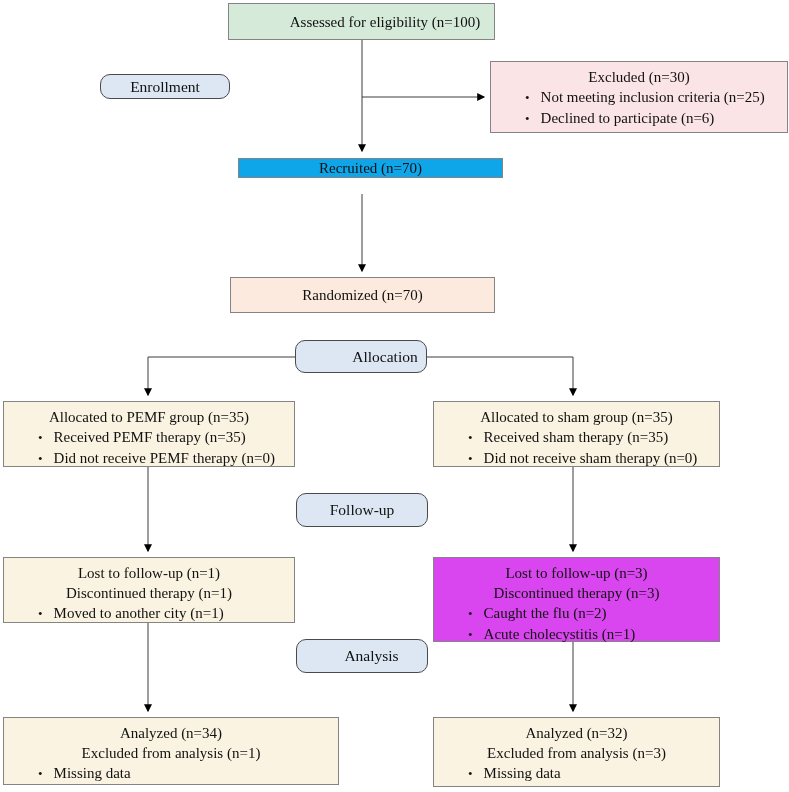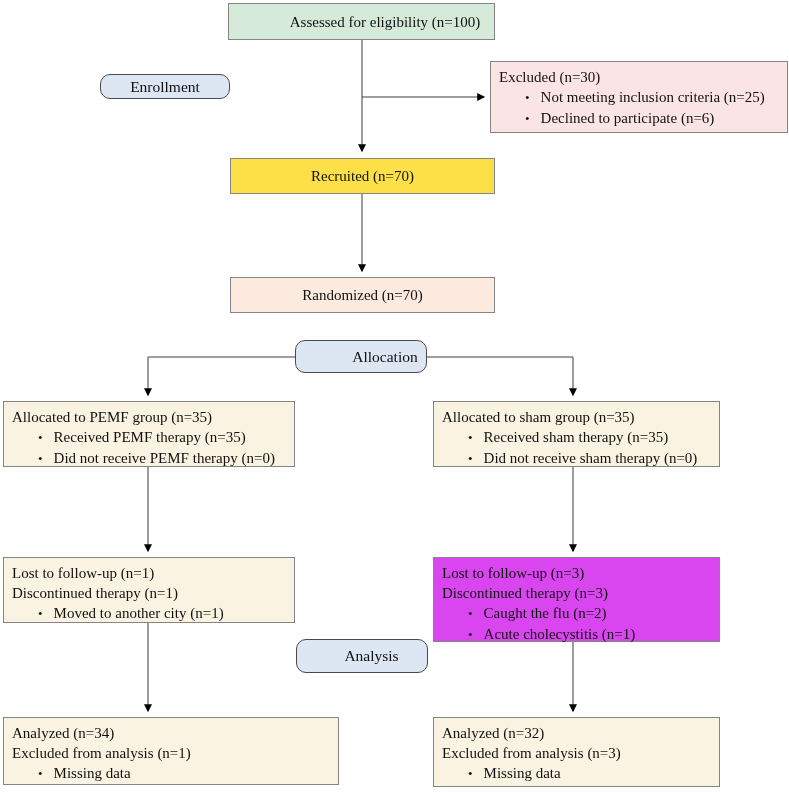--- a/index.html
+++ b/index.html
@@ -46,21 +46,21 @@
   }
   .bullet {
     display: flex;
     align-items: baseline;
     padding-left: 26px;
   }
   .bullet .dot {
     margin-right: 11px;
     font-size: 13px;
   }
-  .line-text { display: block; }
+  .line-text { display: block; text-align: center; }
 </style>
 </head>
 <body>
 
 <div id="canvas">
 
   <svg id="flow-lines" viewBox="0 0 789 792" xmlns="http://www.w3.org/2000/svg">
     <defs>
       <marker id="arrow" viewBox="0 0 10 10" refX="8.5" refY="5" markerWidth="9" markerHeight="8" orient="auto-start-reverse">
         <path d="M0,0 L10,5 L0,10 z" fill="#000000"></path>
@@ -90,21 +90,21 @@
     <div class="bullet">
       <span class="dot">•</span>
       <span>Not meeting inclusion criteria (n=25)</span>
     </div>
     <div class="bullet">
       <span class="dot">•</span>
       <span>Declined to participate (n=6)</span>
     </div>
   </div>
 
-  <div class="box center" style="left: 230px; top: 158px; width: 265px; height: 36px; background-color: #fde047;">
+  <div class="box center" style="left: 238px; top: 158px; width: 265px; height: 20px; background-color: #0ea5e9;">
     <span>Recruited (n=70)</span>
   </div>
 
   <div class="box center" style="left: 230px; top: 277px; width: 265px; height: 36px; background-color: rgb(252, 234, 222);">
     <span>Randomized (n=70)</span>
   </div>
 
   <div class="stage-label" style="left: 295px; top: 340px; width: 132px; height: 33px; background-color: rgb(220, 231, 243); padding-left: 48px;">
     <span>Allocation</span>
   </div>
@@ -126,20 +126,23 @@
     <div class="bullet">
       <span class="dot">•</span>
       <span>Received sham therapy (n=35)</span>
     </div>
     <div class="bullet">
       <span class="dot">•</span>
       <span>Did not receive sham therapy (n=0)</span>
     </div>
   </div>
 
+  <div class="stage-label" style="left: 296px; top: 493px; width: 132px; height: 34px; background-color: rgb(220, 231, 243);">
+    <span>Follow-up</span>
+  </div>
 
   <div class="box list" style="left: 3px; top: 557px; width: 292px; height: 66px; background-color: rgb(250, 243, 225);">
     <span class="line-text">Lost to follow-up (n=1)</span>
     <span class="line-text">Discontinued therapy (n=1)</span>
     <div class="bullet">
       <span class="dot">•</span>
       <span>Moved to another city (n=1)</span>
     </div>
   </div>
 

